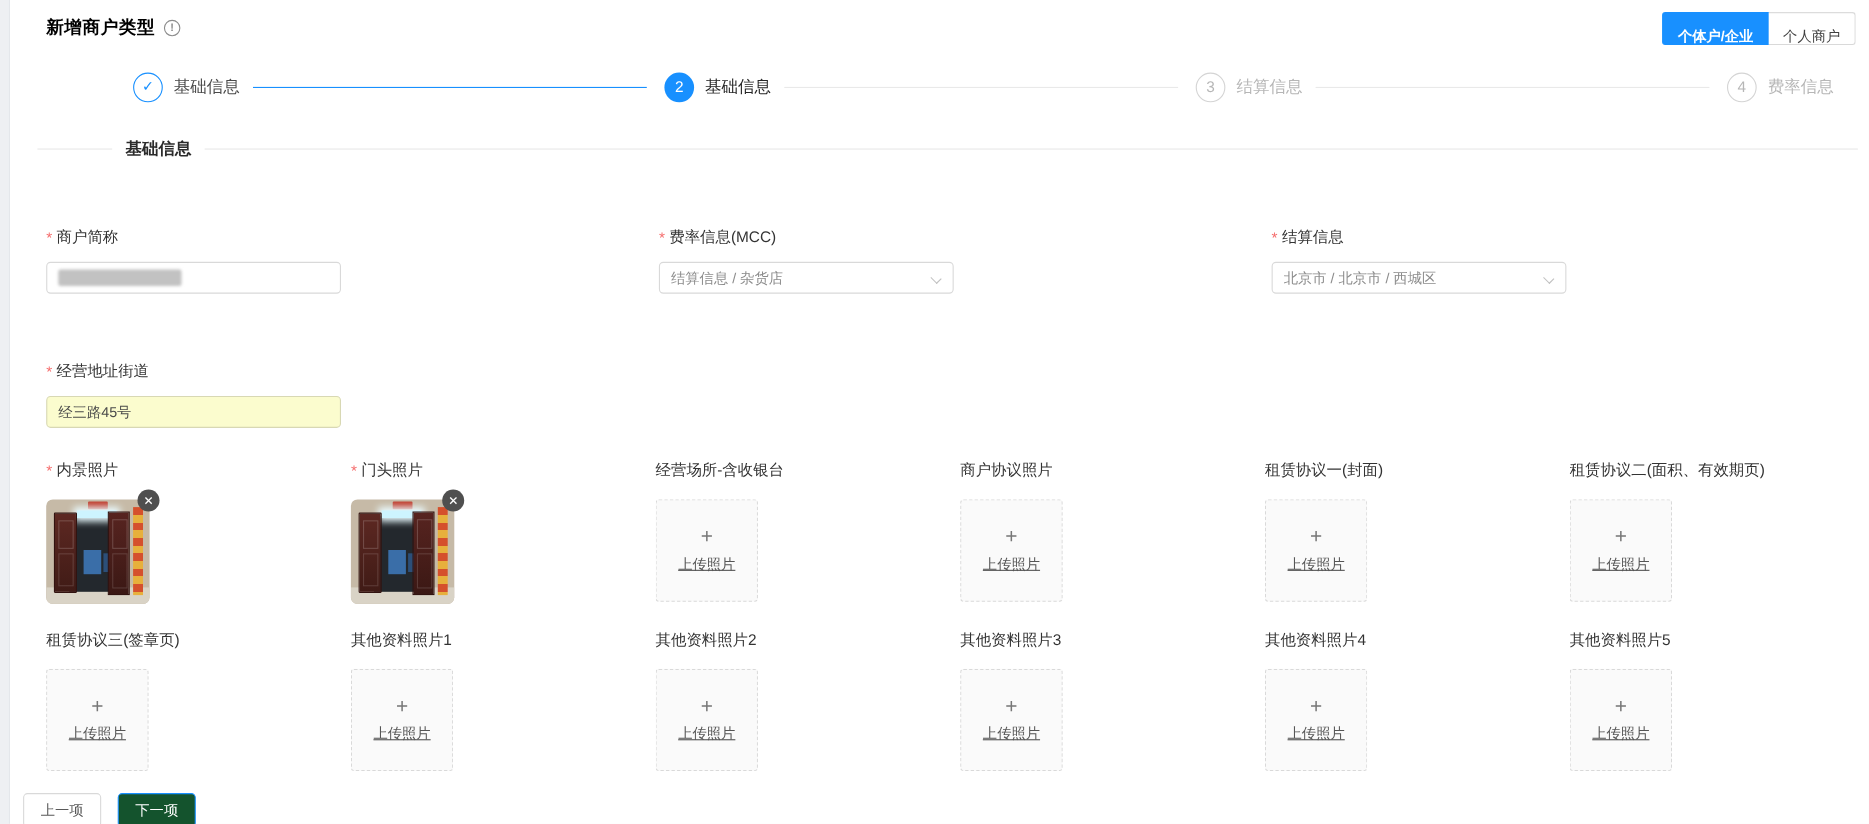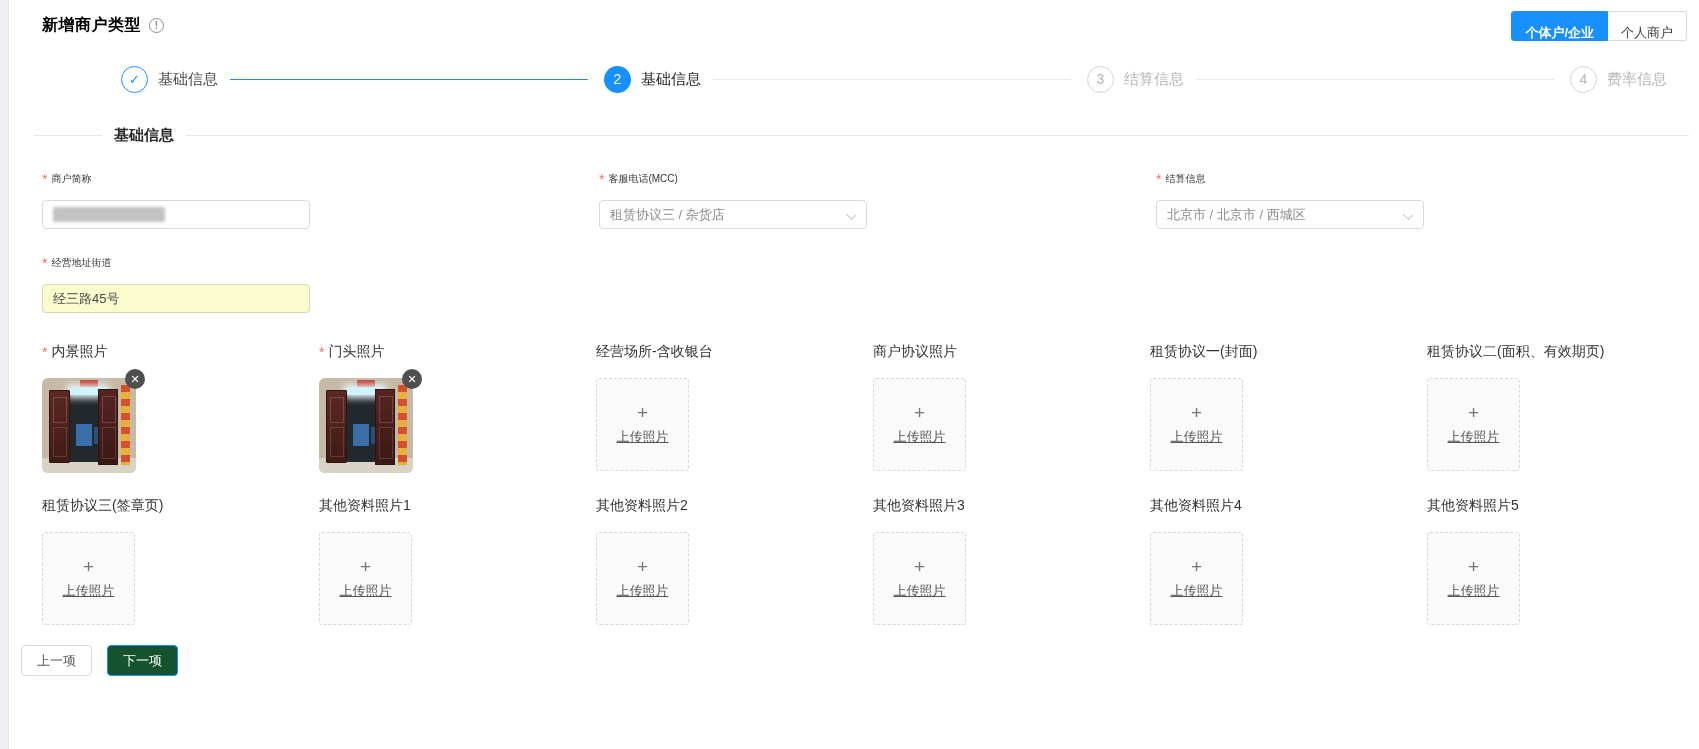--- a/index.html
+++ b/index.html
@@ -35,21 +35,21 @@
   
   .divider { display:flex; align-items:center; margin:32px 0 0 0; padding:0 0 0 25px; }
   .dline { height:1px; background:#e8e8e8; }
   .dline.short { width:68px; }
   .dline.grow { flex:1; margin-right:10px; }
   .dtext { padding:0 12px; font-size:15px; font-weight:600; color:#2b2b2b; }
 
   
   .form-grid { display:grid; grid-template-columns:557px 557px 1fr; padding-left:33px; margin-top:26px; row-gap:26px; }
   .field { }
-  .flabel { font-size:10px; color:#333; margin-bottom:13px; display:flex; align-items:center; }
+  .flabel { font-size:14px; color:#333; margin-bottom:13px; display:flex; align-items:center;margin-top:36px; }
   .flabel.req::before { content:"*"; color:#f56c6c; margin-right:4px; font-size:14px; }
   .ctrl { position:relative; width:268px; height:29px; border:1px solid #d9d9d9; border-radius:4px; background:#fff; display:flex; align-items:center; padding:0 26px 0 10px; font-size:13px; color:#8c8c8c; cursor:pointer; }
   .ctrl.input { cursor:text; padding-right:10px; color:#595959; }
   .ctrl.hl { background:#fbfcce; border-color:#d8d8b4; }
   .chev { position:absolute; right:11px; top:10px; width:8px; height:8px; }
   .chev::before { content:""; position:absolute; left:0; top:0; width:7px; height:7px; border-right:1px solid #c0c0c0; border-bottom:1px solid #c0c0c0; transform:rotate(45deg) scale(1,.8); }
   .mask { height:15px; width:112px; border-radius:2px; filter:blur(1.6px); }
   .mask.gray { background:#c2c2c2; }
   .mask.olive { background:#c3c89d; }
 
@@ -130,23 +130,23 @@
   </div>
 
   <div class="form-grid">
     <div class="field">
       <div class="flabel req">商户简称</div>
       <div class="ctrl input">
         <span class="mask gray"></span>
       </div>
     </div>
     <div class="field">
-      <div class="flabel req">客服电话(MCC)</div>
+      <div class="flabel req">费率信息(MCC)</div>
       <div class="ctrl">
-        <span>租赁协议三 / 杂货店</span>
+        <span>结算信息 / 杂货店</span>
         <span class="chev"></span>
       </div>
     </div>
 
     <div class="field">
       <div class="flabel req">结算信息</div>
       <div class="ctrl">
         <span>北京市 / 北京市 / 西城区</span>
         <span class="chev"></span>
       </div>

